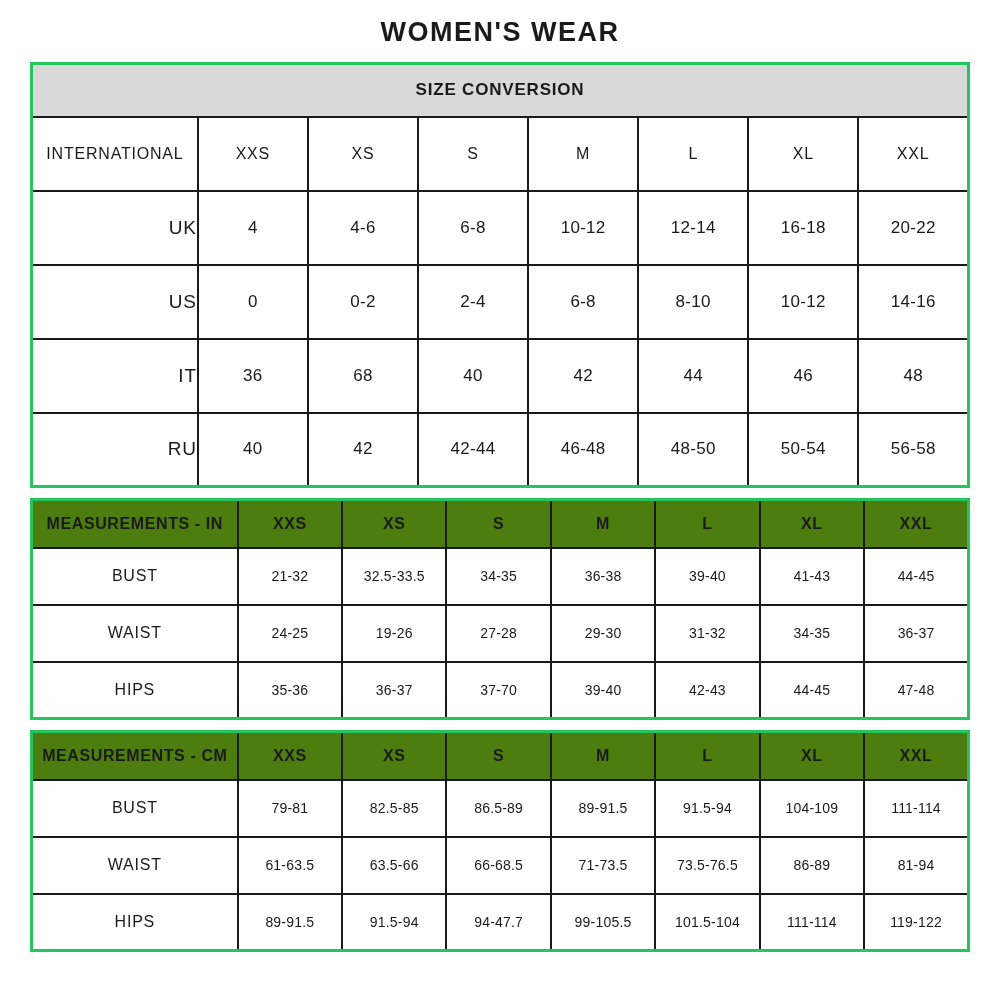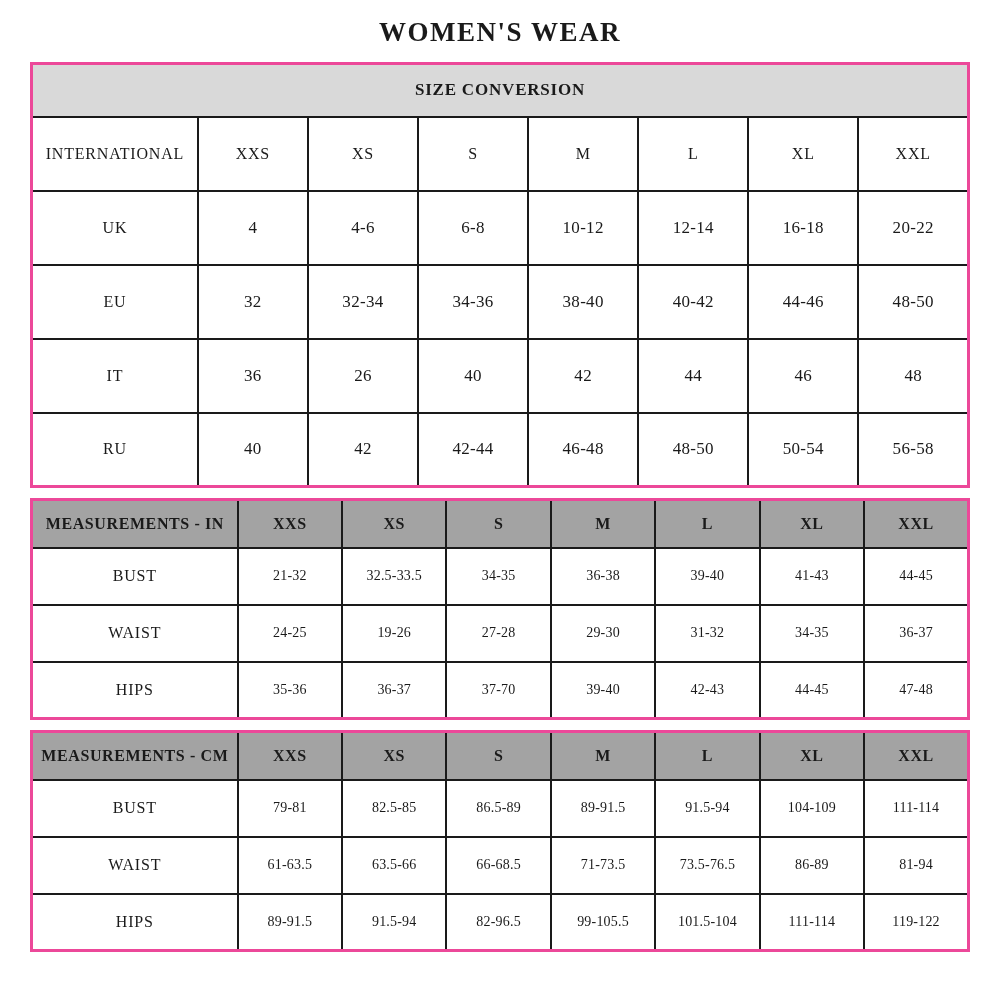--- a/index.html
+++ b/index.html
@@ -3,58 +3,58 @@
 <meta charset="utf-8">
 <style>
   * { box-sizing: border-box; margin: 0; padding: 0; }
   html, body { background: #ffffff; }
   body {
     width: 1000px; height: 1000px;
     font-family: "Liberation Sans", sans-serif;
     color: #1a1a1a;
     overflow: hidden;
   }
-  .page { padding: 14px 30px 0 30px; font-family: Liberation Serif, serif; }
+  .page { padding: 14px 30px 0 30px; }
   .title {
     text-align: center;
     font-size: 27px;
     font-weight: 700;
     letter-spacing: 1.5px;
     padding: 3px 0 14px 0;
   }
   table {
     width: 100%;
     border-collapse: collapse;
     table-layout: fixed;
-    border: 3px solid #ec4899;
+    border: 3px solid #22c55e;
   }
   td {
     border: 2.5px solid #1a1a1a;
     text-align: center;
     vertical-align: middle;
     overflow: hidden;
     white-space: nowrap;
   }
   
   .t1 td { height: 74px; font-size: 17px; letter-spacing: 0.3px; }
   .t1 .banner {
     height: 53px;
     background: #d9d9d9;
     font-weight: 700;
     font-size: 17px;
     letter-spacing: 0.8px;
   }
   .t1 .colhead { font-weight: 500; font-size: 16px; letter-spacing: 0.8px; }
-  .t1 .rowlabel { font-weight: 400; font-size: 16px; letter-spacing: 0.8px; }
+  .t1 .rowlabel { font-weight: 400; font-size: 19px; letter-spacing: 0.8px; text-align: right; }
   
   .meas { margin-top: 10px; }
   .meas td { height: 57px; }
   .meas .colhead {
     height: 48px;
-    background: #a3a3a3;
+    background: #4d7c0f;
     font-weight: 700;
     font-size: 16px;
     letter-spacing: 0.6px;
   }
   .meas .rowlabel { font-size: 16px; letter-spacing: 0.8px; }
   .meas .val { font-size: 14px; letter-spacing: 0.2px; }
 </style>
 </head>
 <body>
 
@@ -91,33 +91,33 @@
       <td class="rowlabel">UK</td>
       <td class="val">4</td>
       <td class="val">4-6</td>
       <td class="val">6-8</td>
       <td class="val">10-12</td>
       <td class="val">12-14</td>
       <td class="val">16-18</td>
       <td class="val">20-22</td>
     </tr>
     <tr>
-      <td class="rowlabel">EU</td>
-      <td class="val">32</td>
-      <td class="val">32-34</td>
-      <td class="val">34-36</td>
-      <td class="val">38-40</td>
-      <td class="val">40-42</td>
-      <td class="val">44-46</td>
-      <td class="val">48-50</td>
+      <td class="rowlabel">US</td>
+      <td class="val">0</td>
+      <td class="val">0-2</td>
+      <td class="val">2-4</td>
+      <td class="val">6-8</td>
+      <td class="val">8-10</td>
+      <td class="val">10-12</td>
+      <td class="val">14-16</td>
     </tr>
     <tr>
       <td class="rowlabel">IT</td>
       <td class="val">36</td>
-      <td class="val">26</td>
+      <td class="val">68</td>
       <td class="val">40</td>
       <td class="val">42</td>
       <td class="val">44</td>
       <td class="val">46</td>
       <td class="val">48</td>
     </tr>
     <tr>
       <td class="rowlabel">RU</td>
       <td class="val">40</td>
       <td class="val">42</td>
@@ -224,21 +224,21 @@
       <td class="val">66-68.5</td>
       <td class="val">71-73.5</td>
       <td class="val">73.5-76.5</td>
       <td class="val">86-89</td>
       <td class="val">81-94</td>
     </tr>
     <tr>
       <td class="rowlabel">HIPS</td>
       <td class="val">89-91.5</td>
       <td class="val">91.5-94</td>
-      <td class="val">82-96.5</td>
+      <td class="val">94-47.7</td>
       <td class="val">99-105.5</td>
       <td class="val">101.5-104</td>
       <td class="val">111-114</td>
       <td class="val">119-122</td>
     </tr>
   </tbody>
     </table>
 
 </div>
 

